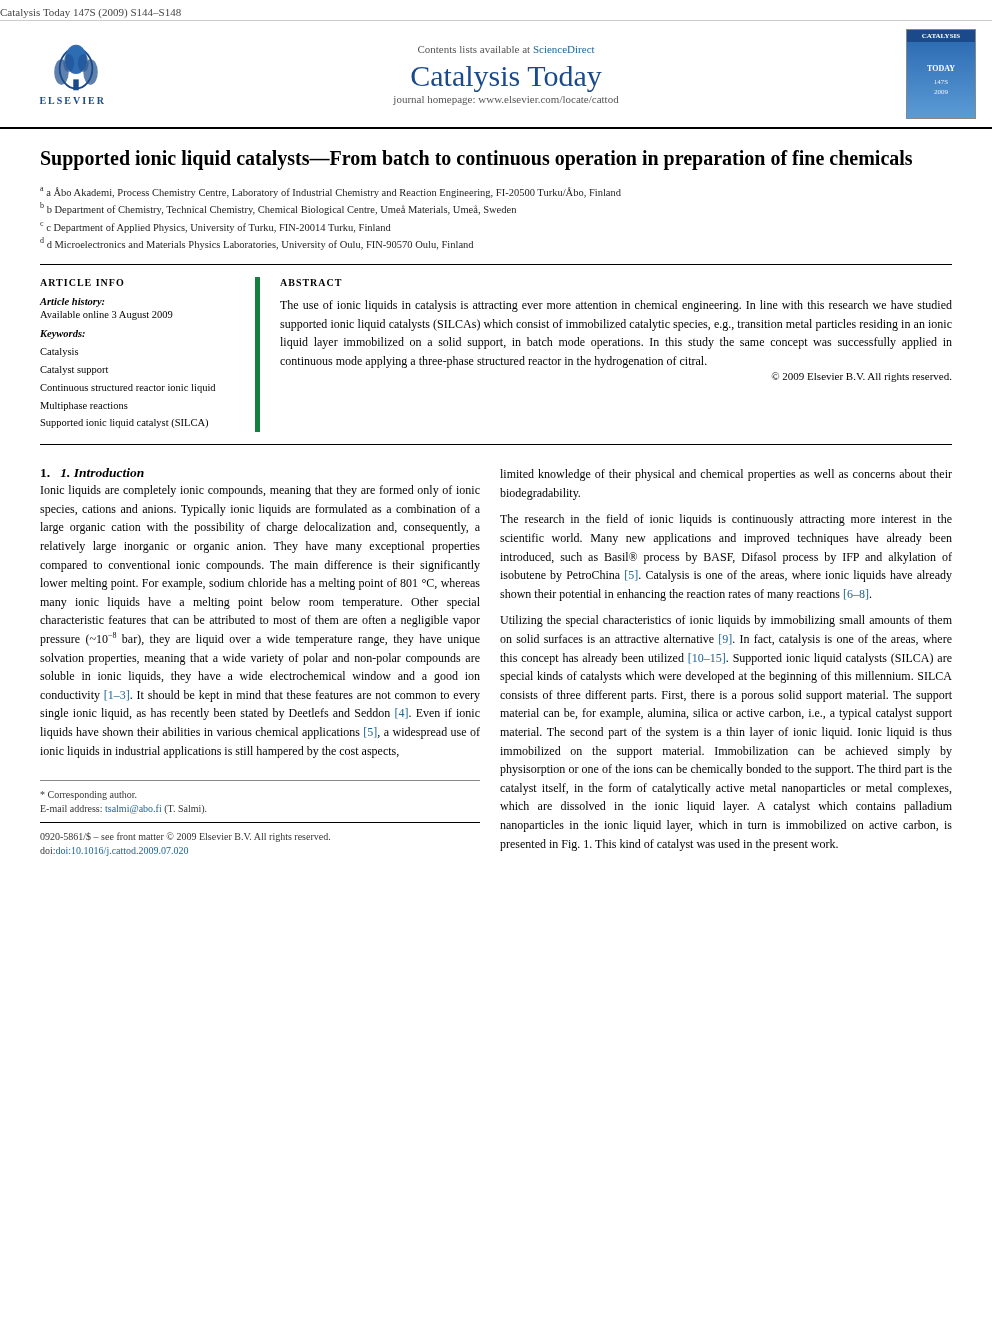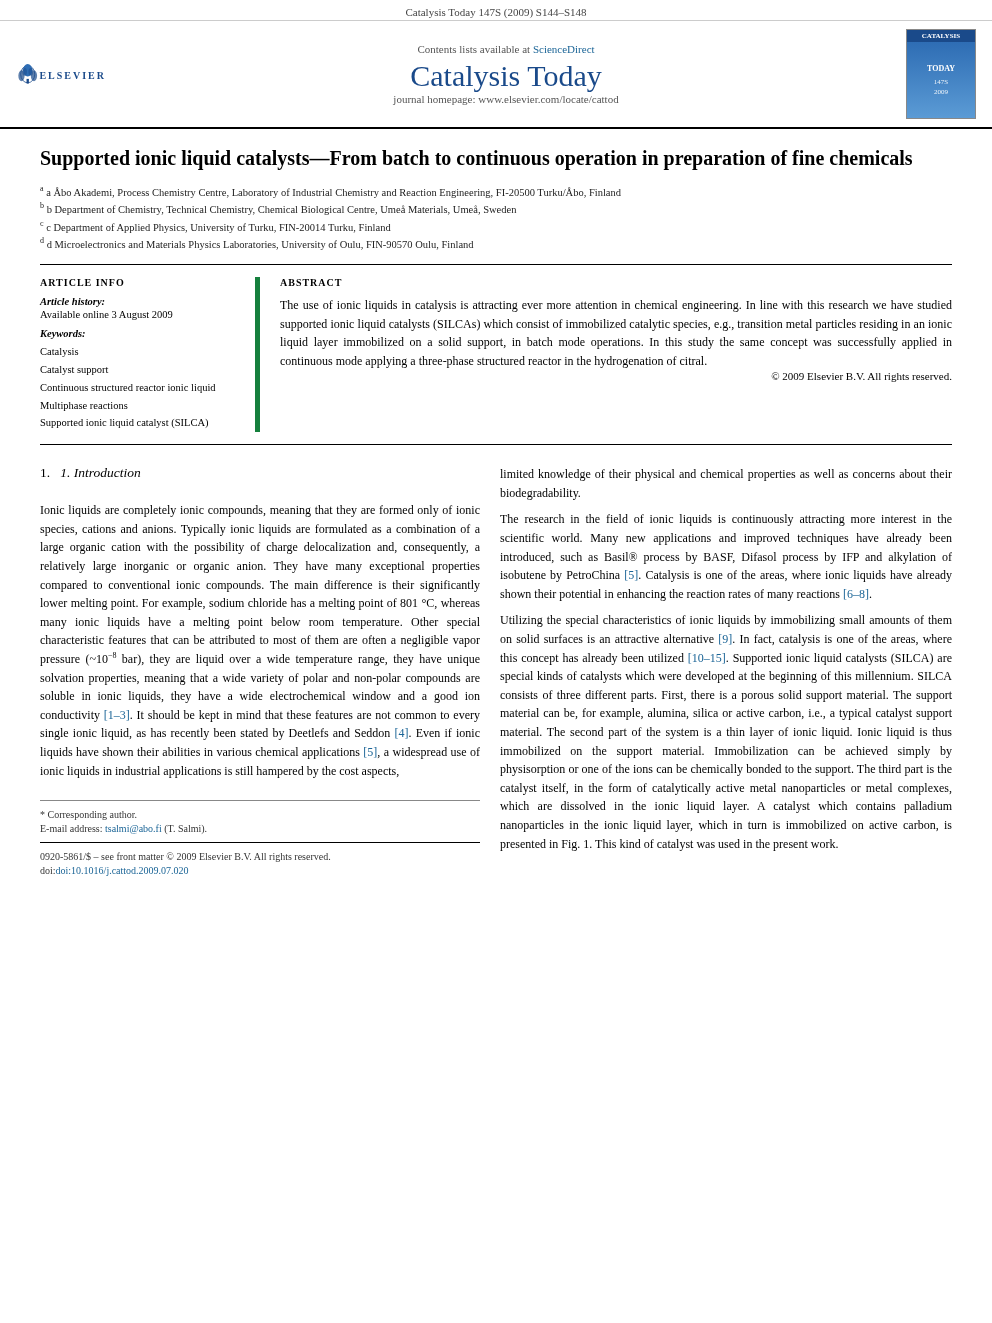--- a/index.html
+++ b/index.html
@@ -7,38 +7,38 @@
       background: #fff;
       font-family: "Times New Roman", Times, serif;
       font-size: 13px;
       color: #000;
       width: 992px;
       min-height: 1323px;
     }
 
     
     .journal-top-bar {
-      text-align: center;
+      text-align: left;
       font-size: 11px;
       color: #444;
       padding: 6px 0 2px 0;
       border-bottom: 1px solid #ccc;
     }
 
     .journal-header {
       display: flex;
       align-items: center;
       padding: 8px 16px;
       border-bottom: 2px solid #000;
       position: relative;
     }
     .elsevier-logo {
       display: flex;
-      flex-direction: row;
-      align-items: center;
+      flex-direction: column;
+      align-items: flex-end;
       width: 90px;
       flex-shrink: 0;
     }
     .elsevier-logo-tree {
       width: 60px;
       height: 50px;
     }
     .elsevier-text {
       font-size: 10px;
       font-weight: bold;
@@ -203,22 +203,22 @@
     .col-left {
       width: 440px;
       flex-shrink: 0;
     }
     .col-right {
       flex: 1;
     }
 
     .section-heading {
       font-size: 13.5px;
-      font-weight: normal;
-      margin-bottom: 20px;
+      font-weight: bold;
+      margin-bottom: 0;
       font-style: italic;
     }
 
     .body-text {
       font-size: 12px;
       line-height: 1.55;
       text-align: justify;
       margin-bottom: 8px;
     }
 

